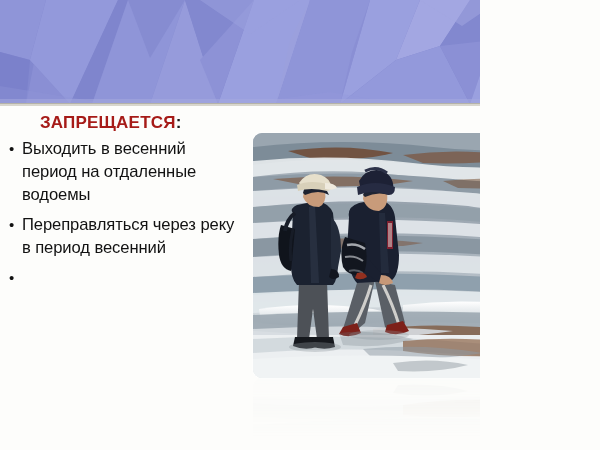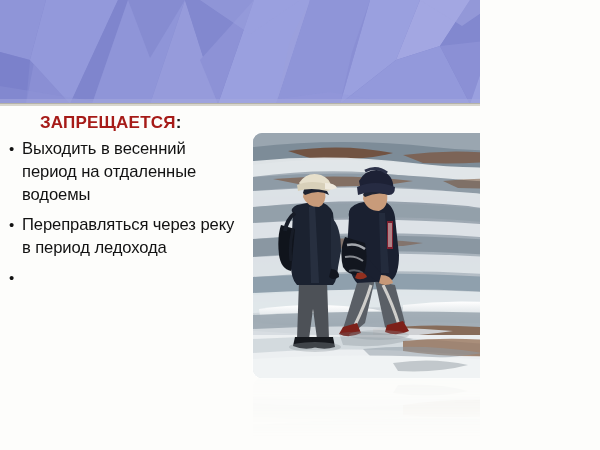--- a/index.html
+++ b/index.html
@@ -120,21 +120,21 @@
   <div id="text-col">
     <div id="title"><span>ЗАПРЕЩАЕТСЯ</span><span class="colon">:</span></div>
 
     <ul id="rules">
       <li>
         <span class="bullet">•</span>
         <span>Выходить в весенний период на отдаленные водоемы</span>
       </li>
       <li>
         <span class="bullet">•</span>
-        <span>Переправляться через реку в период ледохода</span>
+        <span>Переправляться через реку в период весенний</span>
       </li>
       <li>
         <span class="bullet">•</span>
       </li>
     </ul>
   </div>
 
   <div id="photo-wrap">
     <div id="photo">
       <svg viewBox="0 0 327 245" preserveAspectRatio="none">

